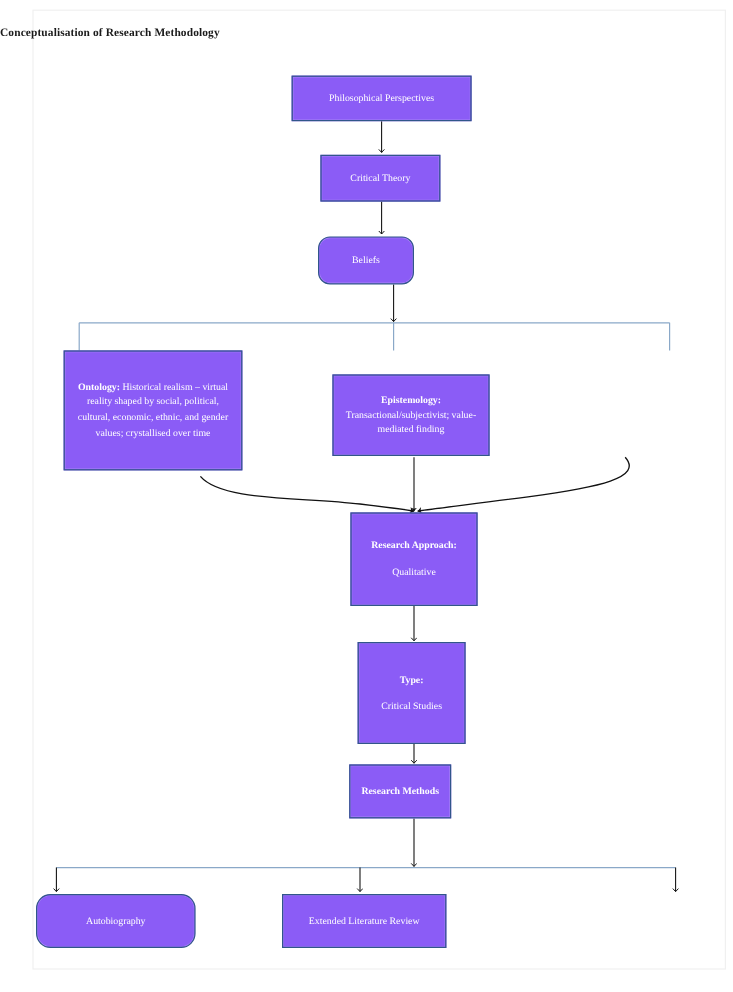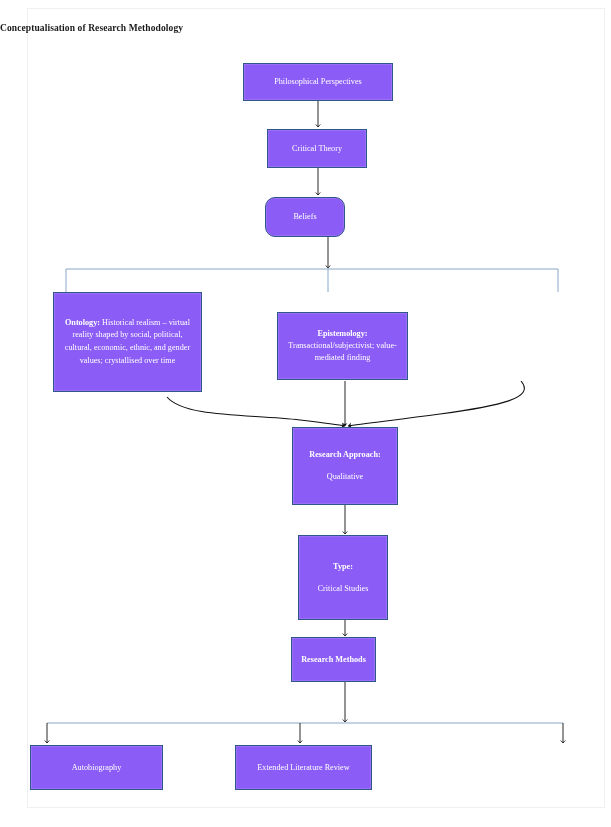--- a/index.html
+++ b/index.html
@@ -160,21 +160,21 @@
   <div class="node" style="left:298px; top:535px; width:90px; height:85px;">
     <span class="hd ln">Type:</span>
     <span class="gap"></span>
     <span class="ln">Critical Studies</span>
   </div>
 
   <div class="node" style="left:291px; top:637px; width:85px; height:45px;">
     <span class="hd ln">Research Methods</span>
   </div>
 
-  <div class="node" style="left:30px; top:745px; width:133px; height:45px;">
+  <div class="node" style="left:30px; top:745px; width:133px; height:45px;border-radius:12px;">
     <span class="ln">Autobiography</span>
   </div>
 
   <div class="node" style="left:235px; top:745px; width:137px; height:45px;">
     <span class="ln">Extended Literature Review</span>
   </div>
 
 
 </div>
 

